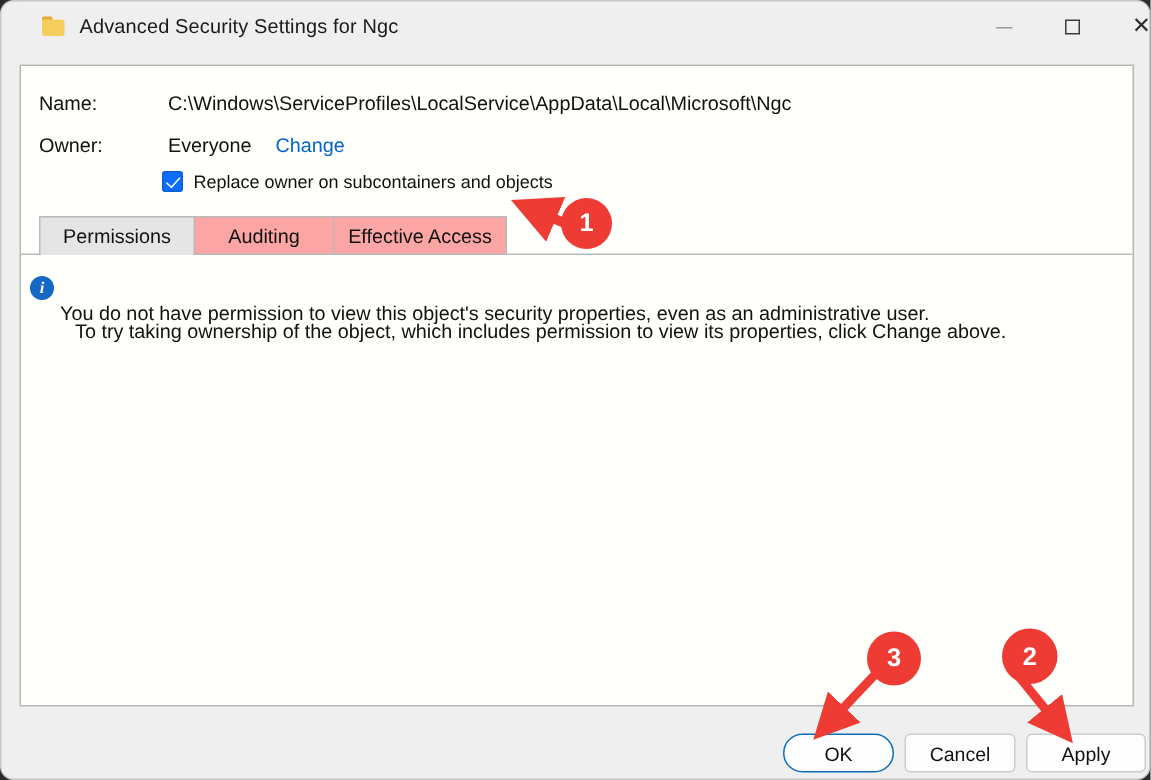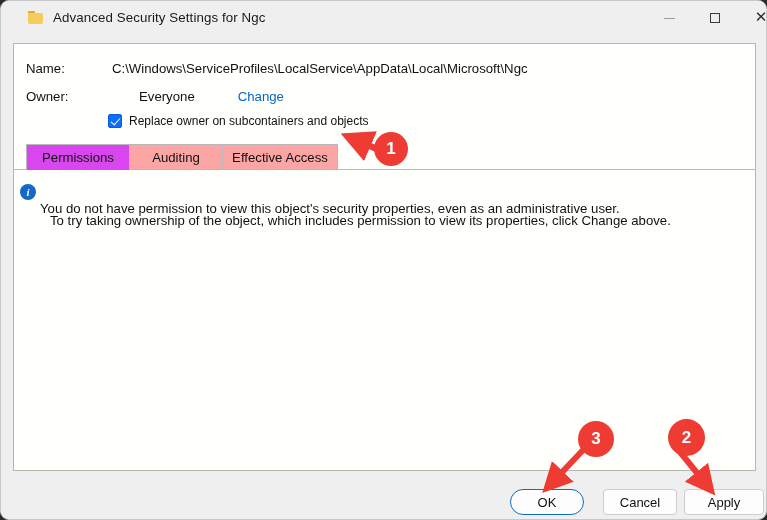--- a/index.html
+++ b/index.html
@@ -119,21 +119,21 @@
   .field-label {
     width: 86px;
     flex: 0 0 auto;
     color: #111;
   }
   .field-value {
     white-space: nowrap;
     color: #111;
   }
   #name-row { left: 12px; top: 17px; }
-  #owner-row { left: 12px; top: 45px; gap: 27px; }
+  #owner-row { left: 12px; top: 45px; }
   .link {
     color: #0066cc;
     margin-left: 16px;
     text-decoration: none;
     cursor: pointer;
   }
 
   
   .check-row {
     position: absolute;
@@ -186,21 +186,21 @@
     height: 26px;
     display: flex;
     align-items: center;
     justify-content: center;
     font-size: 13.2px;
     color: #111;
     box-sizing: border-box;
     cursor: default;
   }
   .tab.selected {
-    background: #d946ef;
+    background: #e5e5e5;
     border-left: 1px solid #b9b9b9;
     border-right: 1px solid #b9b9b9;
     border-top: 1px solid #b9b9b9;
     z-index: 2;
   }
   .tab.selected::after {
     content: "";
     position: absolute;
     left: 0; bottom: -1px; right: 0;
     height: 1px;
@@ -271,21 +271,21 @@
     display: flex;
     align-items: center;
     justify-content: center;
     box-sizing: border-box;
     cursor: pointer;
     font-family: "Liberation Sans", sans-serif;
   }
   .btn.default {
     border: 1.6px solid #0f6cbd;
   }
-  #btn-ok { left: 509px; width: 74px; border-radius: 13px; }
+  #btn-ok { left: 521px; width: 74px; border-radius: 13px; }
   #btn-cancel { left: 602px; width: 74px; }
   #btn-apply { left: 683px; width: 80px; }
 
   
   .annot-circle {
     position: absolute;
     border-radius: 50%;
     background: #ee3b33;
     color: #ffffff;
     font-size: 17px;

